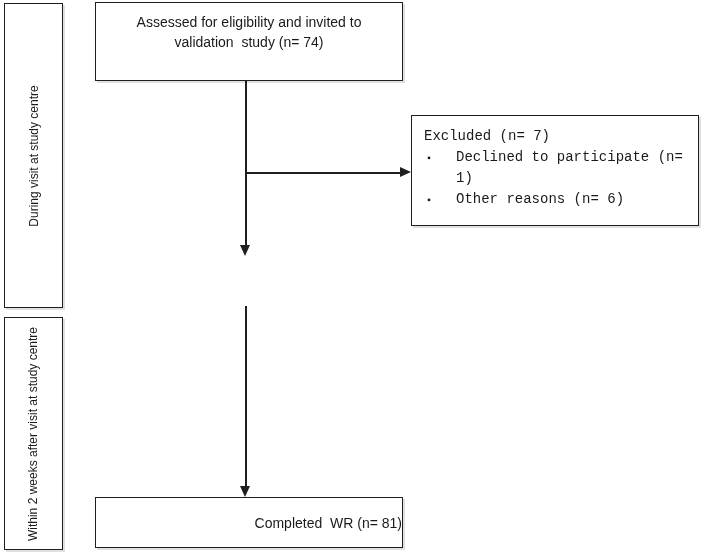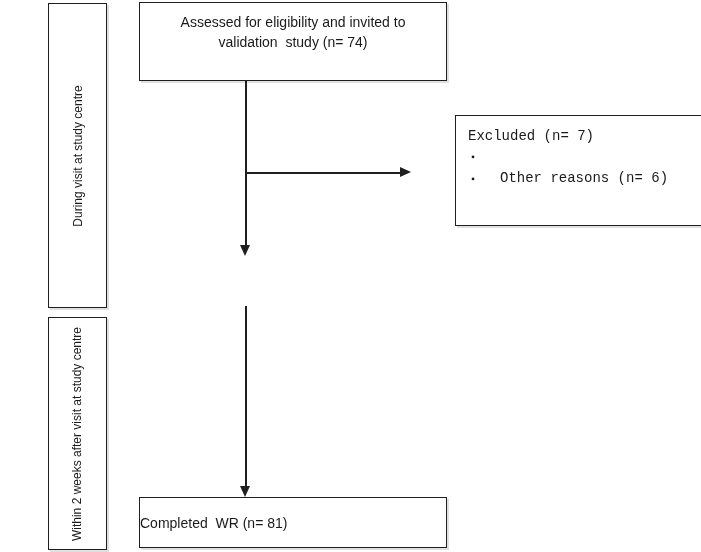--- a/index.html
+++ b/index.html
@@ -11,21 +11,20 @@
     font-family: "Liberation Sans", sans-serif;
     color: #1a1a1a;
     overflow: hidden;
   }
   .box {
     position: absolute;
     background: #ffffff;
     border: 1px solid #1f1f1f;
     box-sizing: border-box;
     box-shadow: 2px 2px 0 rgba(0,0,0,0.12);
-    margin-left: 44px;
   }
   .t { white-space: pre-wrap; }
   
   .box-assessed {
     left: 95px; top: 2px; width: 308px; height: 79px;
     padding-top: 9px; text-align: center;
     font-size: 14px; line-height: 20px;
   }
   .box-excluded {
     left: 411px; top: 115px; width: 288px; height: 111px;
@@ -38,21 +37,21 @@
     width: 30px;
     flex: 0 0 30px;
   }
   .box-ffq {
     left: 95px; top: 256px; width: 308px; height: 50px;
     display: flex; align-items: center; justify-content: center;
     text-align: center; font-size: 14px;
   }
   .box-wr {
     left: 95px; top: 497px; width: 308px; height: 51px;
-    display: flex; align-items: center; justify-content: flex-start;
+    display: flex; align-items: center; justify-content: flex-end;
     text-align: center; font-size: 14px;
   }
   
   .phase {
     display: flex; align-items: center; justify-content: center;
   }
   .phase-1 { left: 4px; top: 3px; width: 59px; height: 305px; }
   .phase-2 { left: 4px; top: 317px; width: 59px; height: 233px; }
   .vtext {
     transform: rotate(-90deg);
@@ -96,20 +95,21 @@
 
   <div class="box box-assessed">
     <div class="t">Assessed for eligibility and invited to</div>
     <div class="t">validation  study (n= 74)</div>
   </div>
 
   <div class="box box-excluded">
     <div class="t">Excluded (n= 7)</div>
     <div class="excl-item">
       <span class="bullet">▪</span>
+      <span class="t">Declined to participate (n= 1)</span>
     </div>
     <div class="excl-item">
       <span class="bullet">▪</span>
       <span class="t">Other reasons (n= 6)</span>
     </div>
   </div>
 
 
   <div class="box box-wr">
     <span class="t">Completed  WR (n= 81)</span>

